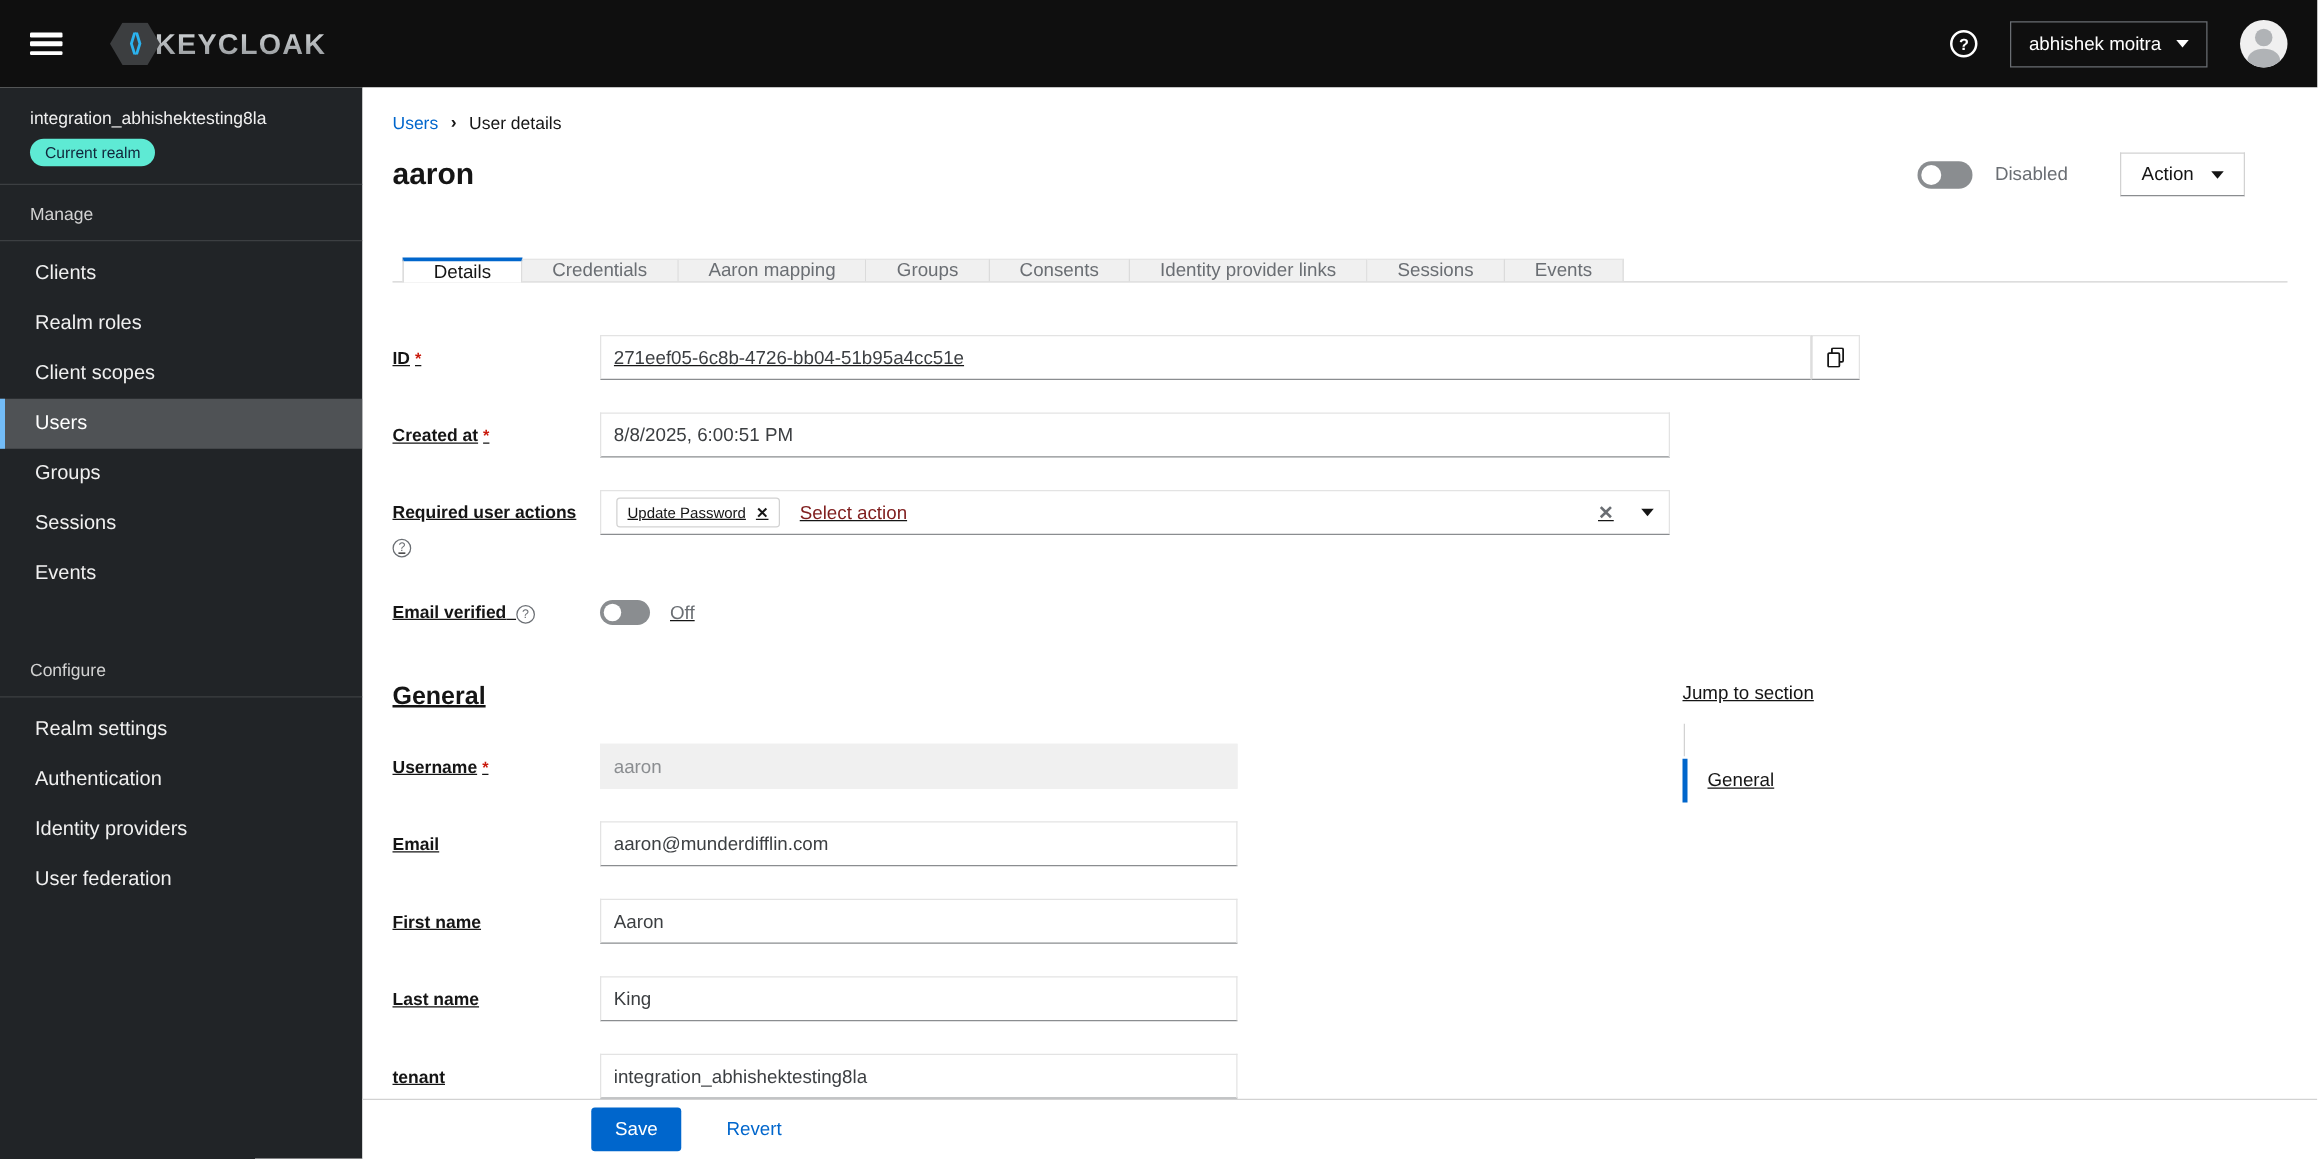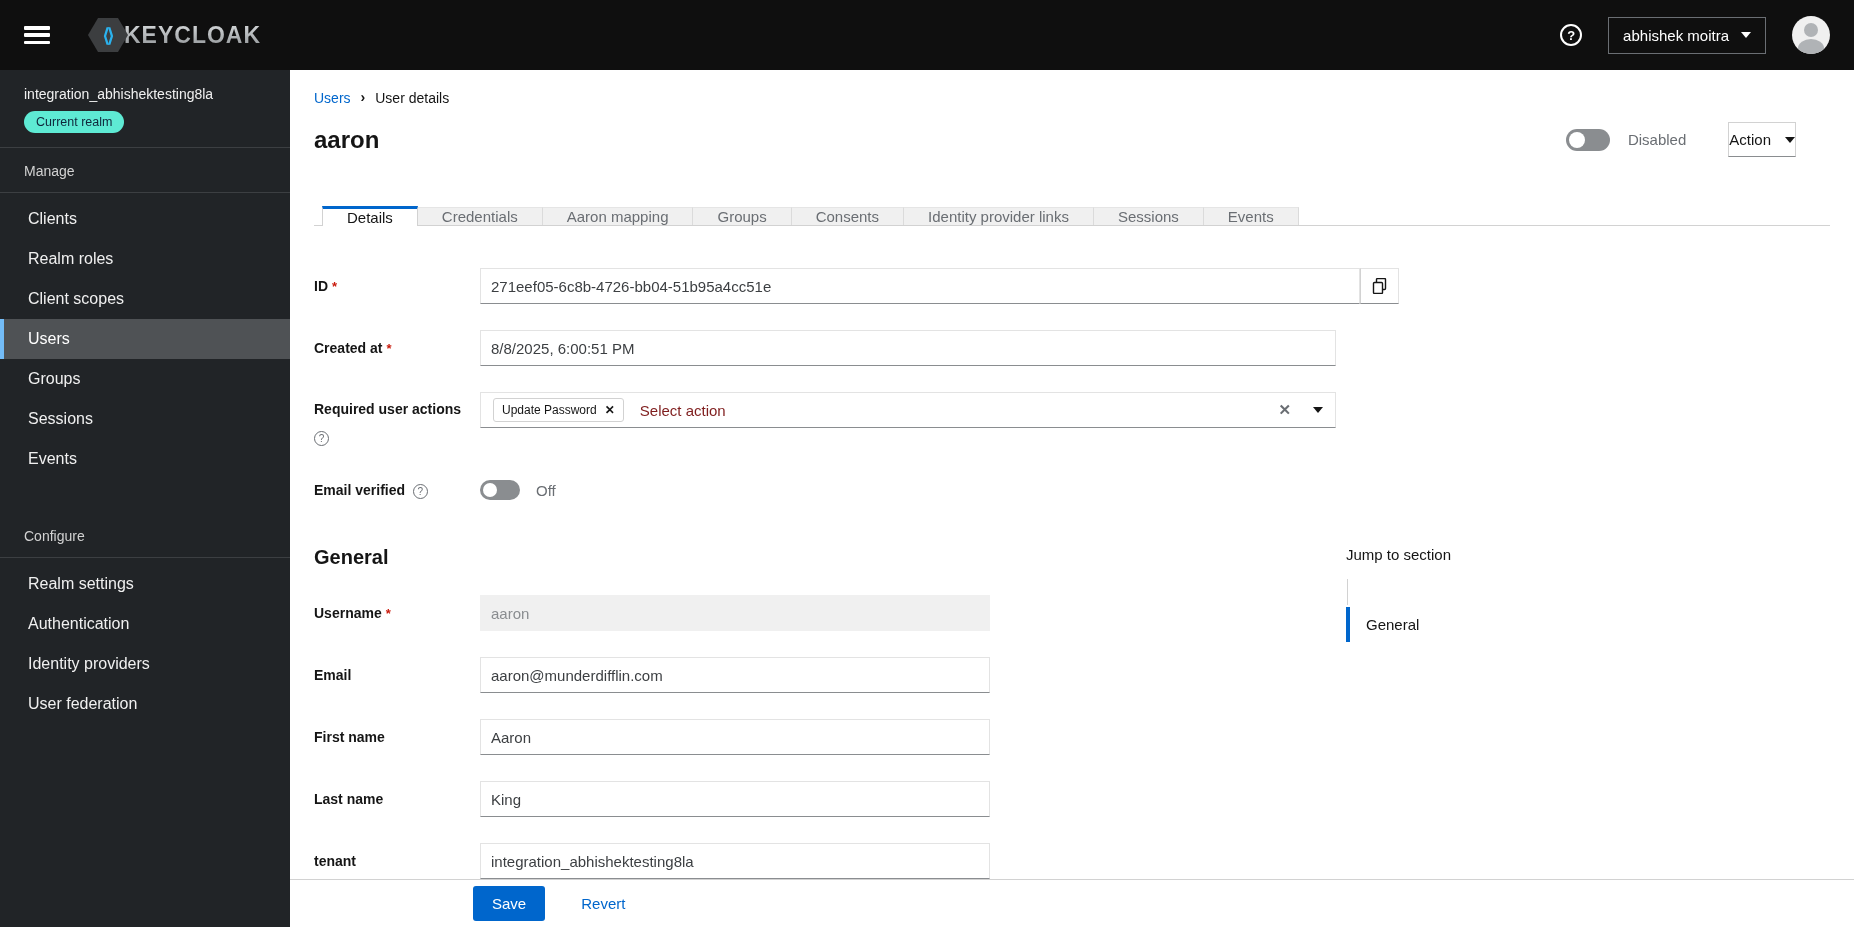--- a/index.html
+++ b/index.html
@@ -64,54 +64,54 @@
   .header-controls { margin-left:auto; display:flex; align-items:center; gap:18px; padding-right:34px; }
 
   .switch { width:44px; height:22px; background:#8a8d90; border-radius:11px; position:relative; cursor:pointer; }
   .switch::after { content:""; position:absolute; left:3px; top:3px; width:16px; height:16px;
                    background:#fff; border-radius:50%; }
   .switch.sm { width:40px; height:20px; }
   .switch.sm::after { width:14px; height:14px; }
   .toggle-label { font-size:15px; color:#6a6e73; }
 
   .action-select { border:1px solid #d2d2d2; border-bottom-color:#8a8d90; background:#fff;
-                   padding:8px 0; font-size:15px; display:flex; align-items:center; gap:14px;
+                   padding:8px 16px; font-size:15px; display:flex; align-items:center; gap:14px;
                    cursor:pointer; color:#151515; }
   .caret-dark { width:0; height:0; border-left:5px solid transparent; border-right:5px solid transparent;
                 border-top:6px solid #151515; display:inline-block; }
 
   
   .tabs { margin-top:22px; display:flex; border-bottom:1px solid #d2d2d2; height:47px; align-items:flex-end; }
   .tab-lead { width:8px; }
   .tab { padding:0 24px; font-size:15px; display:flex; align-items:center; cursor:pointer; }
   .tab.inactive { background:#f0f0f0; color:#6a6e73; border-right:1px solid #dbdbdb; border-top:1px solid #e5e5e5; }
   .tab.active { background:#fff; color:#151515; border-top:3px solid #0066cc;
                 border-left:1px solid #d2d2d2; border-right:1px solid #d2d2d2;
                 margin-bottom:-1px; }
 
   
-  .form { margin-top:42px; }
+  .form { margin-top:42px;text-decoration:underline; }
   .form-row { display:flex; align-items:center; margin-bottom:26px; }
   .form-label { width:166px; flex:none; font-size:14px; font-weight:600; color:#151515;
                 padding-right:10px; }
   .req { color:#c9190b; margin-left:4px; font-size:13px; }
   .help-sm { display:inline-flex; width:15px; height:15px; border:1px solid #6a6e73; border-radius:50%;
              color:#6a6e73; font-size:10px; align-items:center; justify-content:center; font-weight:normal; }
   .label-col-top { align-items:flex-start; }
   .label-stack { display:flex; flex-direction:column; gap:12px; }
   .label-stack .help-sm { margin-top:2px; }
 
   .input-wide { width:856px; }
   .input-narrow { width:510px; }
   .pf-input { height:36px; width:100%; border:1px solid #e3e3e3; border-bottom:1px solid #8a8d90;
               font-size:15px; color:#3c3f42; padding:0 10px; font-family:"Liberation Sans", sans-serif;
               background:#fff; outline:none; }
   .pf-input:disabled, .pf-input.disabled { background:#f0f0f0; border-color:#f0f0f0; color:#8a8d90; }
 
-  .copy-group { display:flex; width:919px;align-items:center; }
+  .copy-group { display:flex; width:1008px;align-items:center; }
   .copy-group .pf-input { flex:1; }
   .copy-btn { width:39px; height:36px; border:1px solid #e3e3e3; border-left:1px solid #d2d2d2;
               border-bottom:1px solid #8a8d90; background:#fff; cursor:pointer;
               display:flex; align-items:center; justify-content:center; }
 
   .multiselect { width:856px; height:36px; border:1px solid #e3e3e3; border-bottom:1px solid #8a8d90;
                  background:#fff; display:flex; align-items:center; padding:0 12px; gap:16px; }
   .chip { border:1px solid #d2d2d2; border-radius:3px; font-size:12px; color:#151515;
           padding:4px 8px; display:flex; align-items:center; gap:8px; background:#fff; }
   .chip-x { font-size:12px; color:#151515; cursor:pointer; font-weight:bold; }

